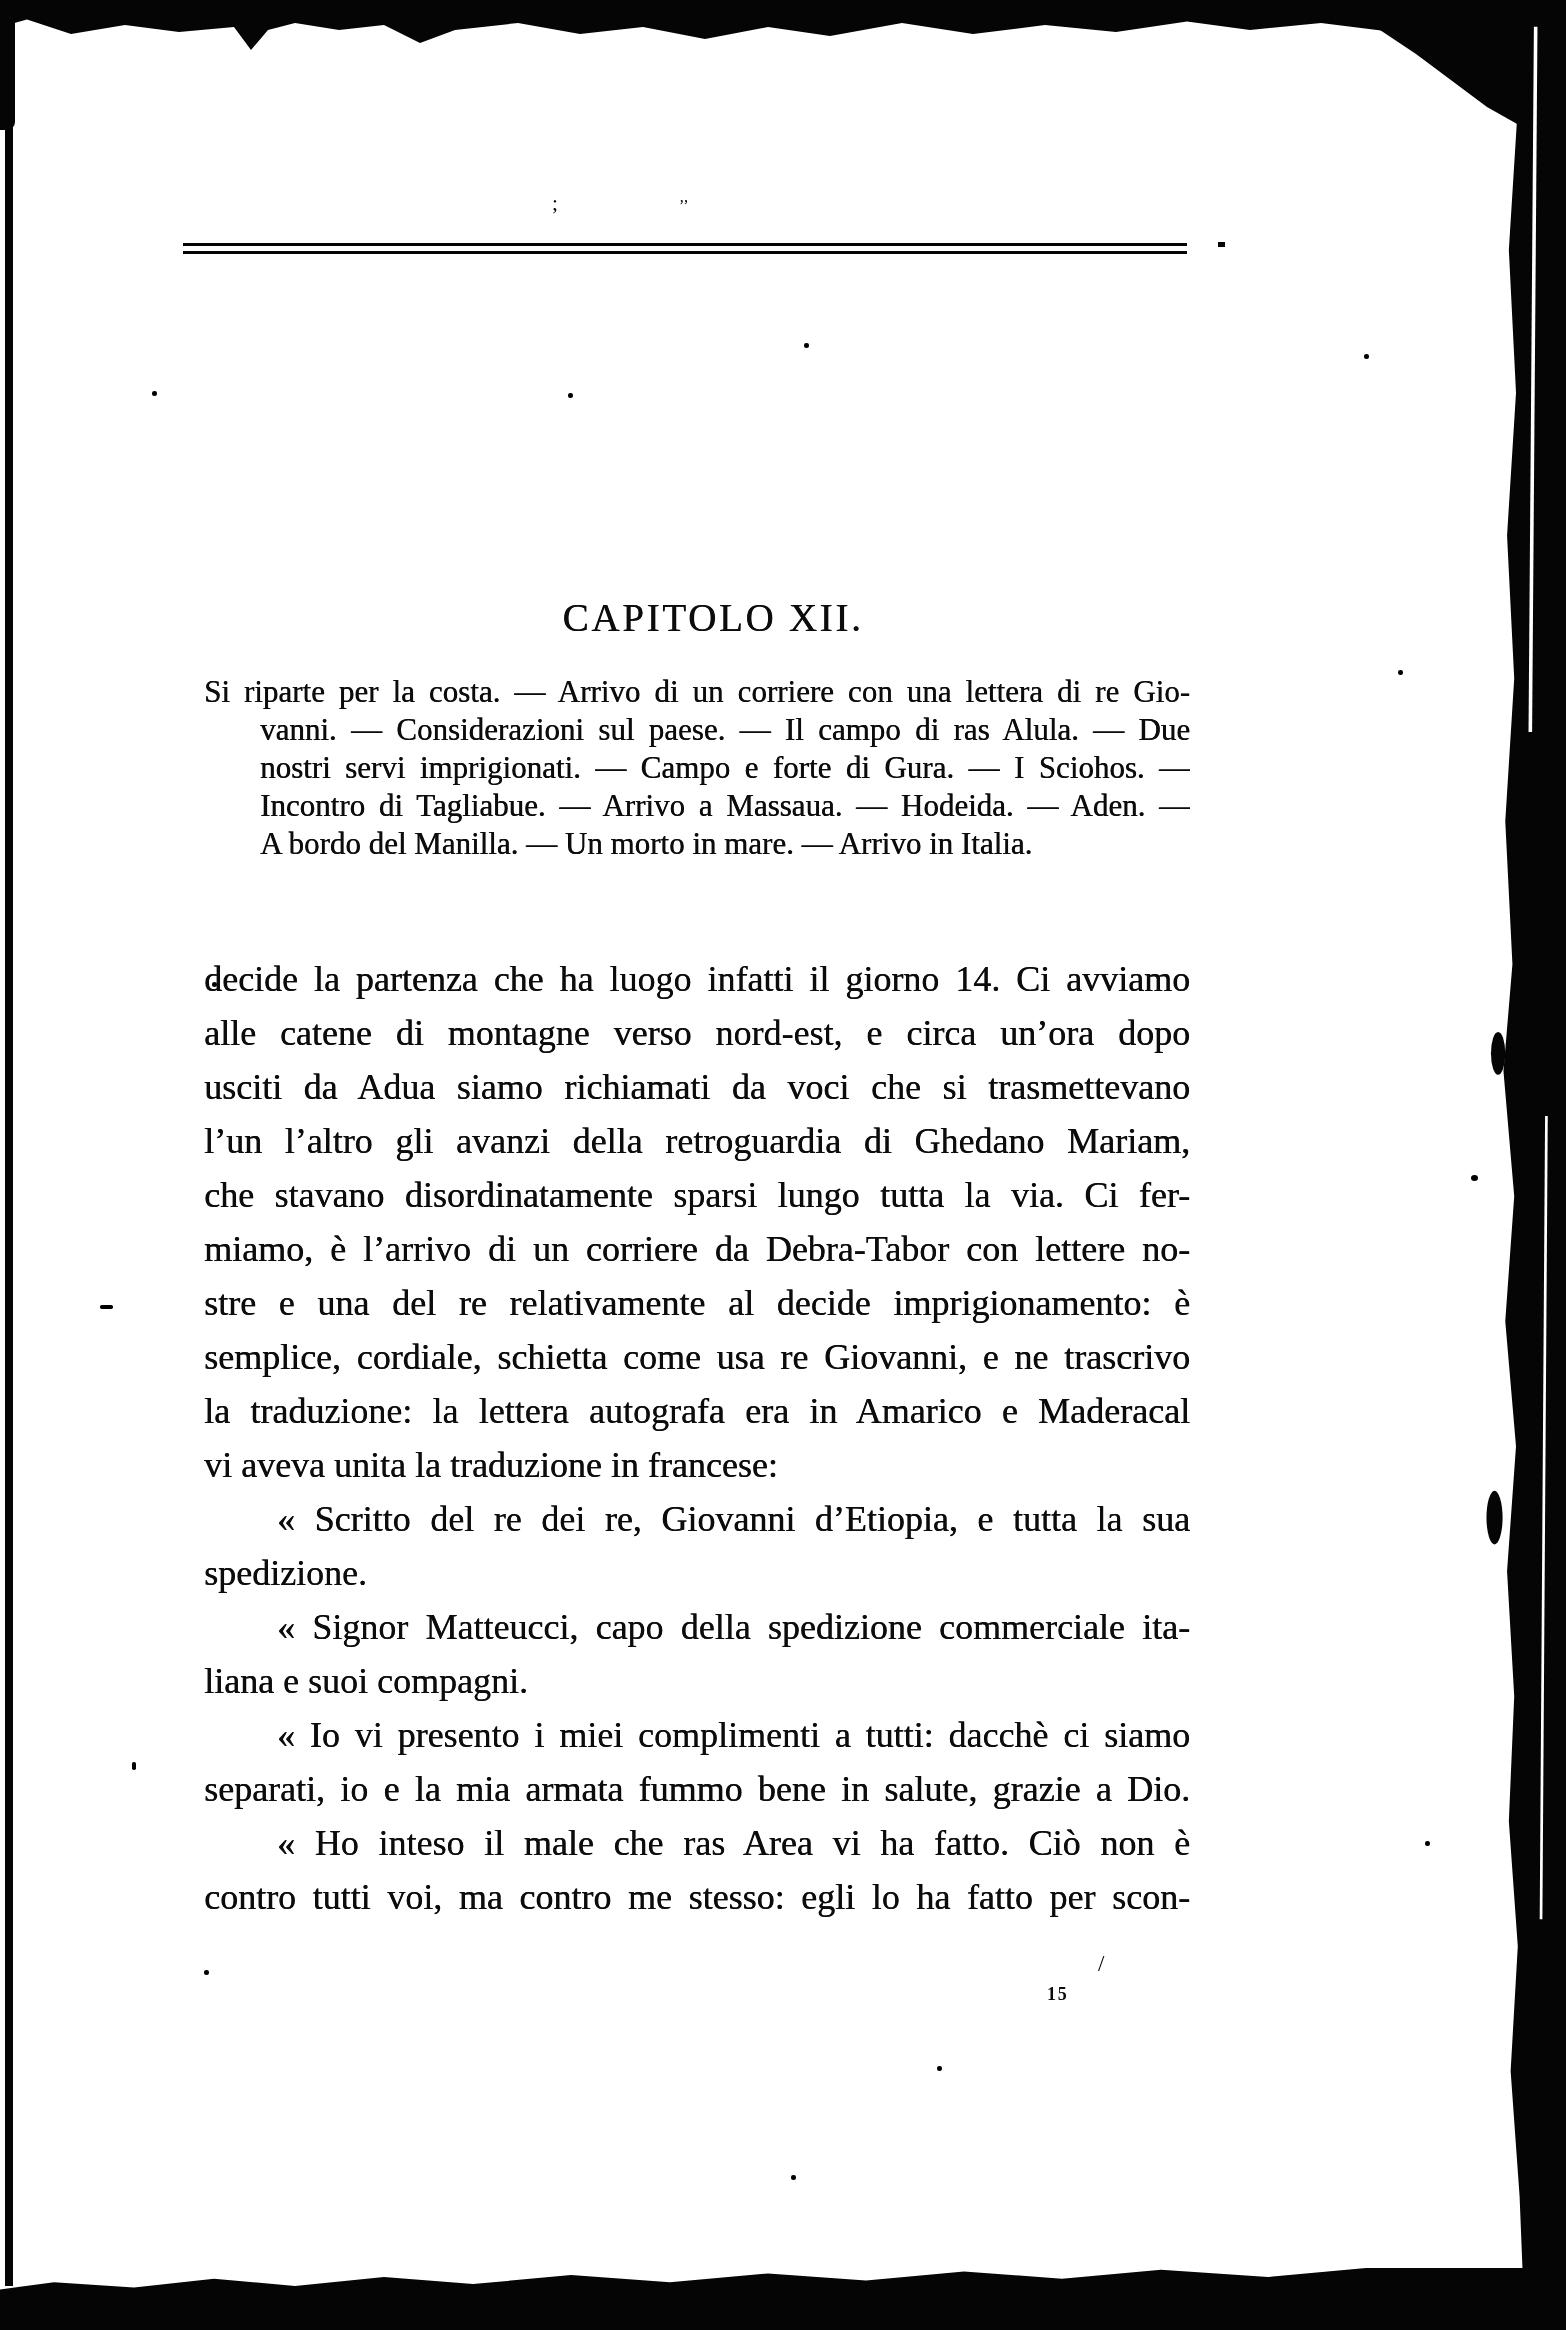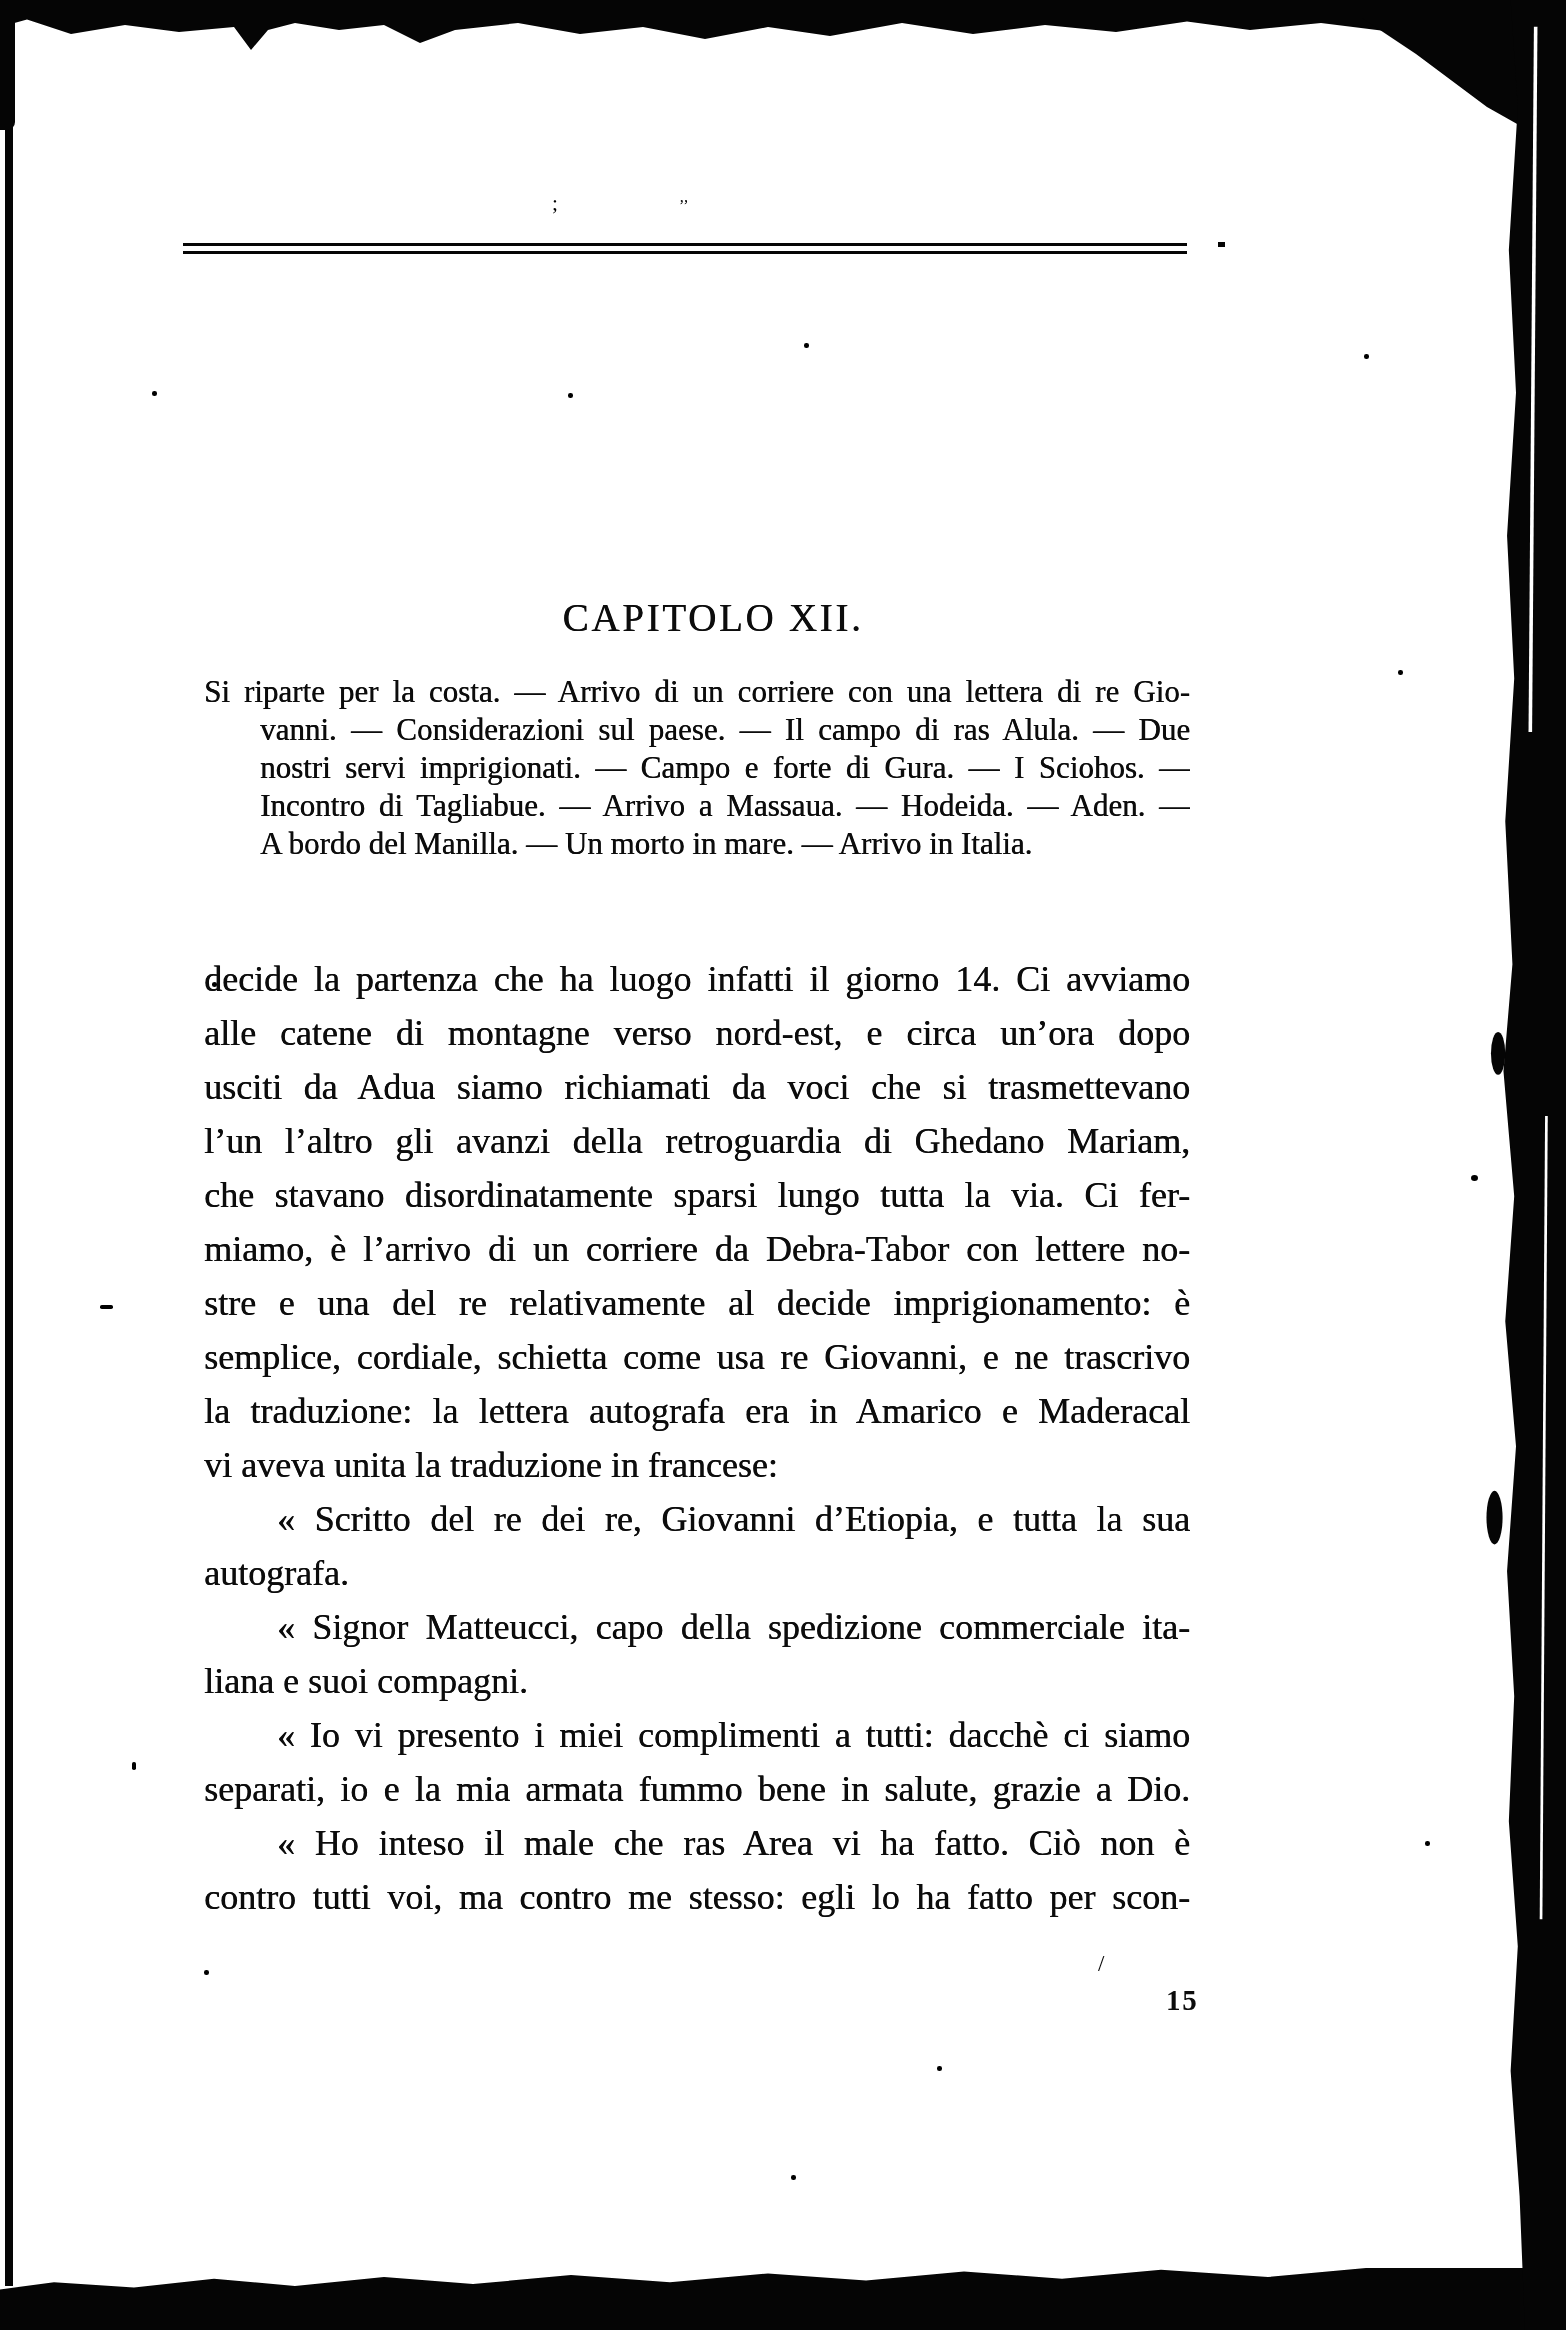--- a/index.html
+++ b/index.html
@@ -29,22 +29,22 @@
   .sline.cont { padding-left: 56px; box-sizing: border-box; }
   .sline.endline { text-align-last: left; }
   .bodytext {
     position: absolute; top: 952px; left: 0; width: 100%;
     font-size: 36px; line-height: 54px;
   }
   .bline { text-align: justify; text-align-last: justify; height: 54px; overflow: hidden; }
   .bline.first { text-indent: 73px; }
   .bline.endpara { text-align-last: left; }
   .page-number {
-    position: absolute; left: 1166px; top: 1984px;
-    font-size: 29px; font-weight: bold; letter-spacing: 1.8px;
+    position: absolute; left: 1047px; top: 1984px;
+    font-size: 18px; font-weight: bold; letter-spacing: 1.8px;
     font-family: "Liberation Serif", serif;
     text-align: center;
   }
   
   .b-top {
     position: absolute; top: 0; left: 0; width: 1567px; height: 50px; background: #050505;
     clip-path: polygon(0px 0px,1567px 0px,1567px 46px,1518px 36px,1464px 27px,1393px 32px,
       1321px 23px,1250px 30px,1187px 21.4px,1116px 32px,1045px 25px,973px 34px,902px 23px,
       830px 36px,768px 27px,705px 39px,643px 27px,580px 34px,518px 23px,455px 30px,420px 43px,
       384px 25px,339px 30px,295px 23px,268px 30px,251px 50px,234px 27px,179px 32px,125px 25px,
@@ -129,21 +129,21 @@
         <div class="bline">l’un l’altro gli avanzi della retroguardia di Ghedano Mariam,</div>
         <div class="bline">che stavano disordinatamente sparsi lungo tutta la via. Ci fer-</div>
         <div class="bline">miamo, è l’arrivo di un corriere da Debra-Tabor con lettere no-</div>
         <div class="bline">stre e una del re relativamente al decide imprigionamento: è</div>
         <div class="bline">semplice, cordiale, schietta come usa re Giovanni, e ne trascrivo</div>
         <div class="bline">la traduzione: la lettera autografa era in Amarico e Maderacal</div>
         <div class="bline endpara">vi aveva unita la traduzione in francese:</div>
       </div>
       <div class="para">
         <div class="bline first">« Scritto del re dei re, Giovanni d’Etiopia, e tutta la sua</div>
-        <div class="bline endpara">autografa.</div>
+        <div class="bline endpara">spedizione.</div>
       </div>
       <div class="para">
         <div class="bline first">« Signor Matteucci, capo della spedizione commerciale ita-</div>
         <div class="bline endpara">liana e suoi compagni.</div>
       </div>
       <div class="para">
         <div class="bline first">« Io vi presento i miei complimenti a tutti: dacchè ci siamo</div>
         <div class="bline">separati, io e la mia armata fummo bene in salute, grazie a Dio.</div>
       </div>
       <div class="para">

